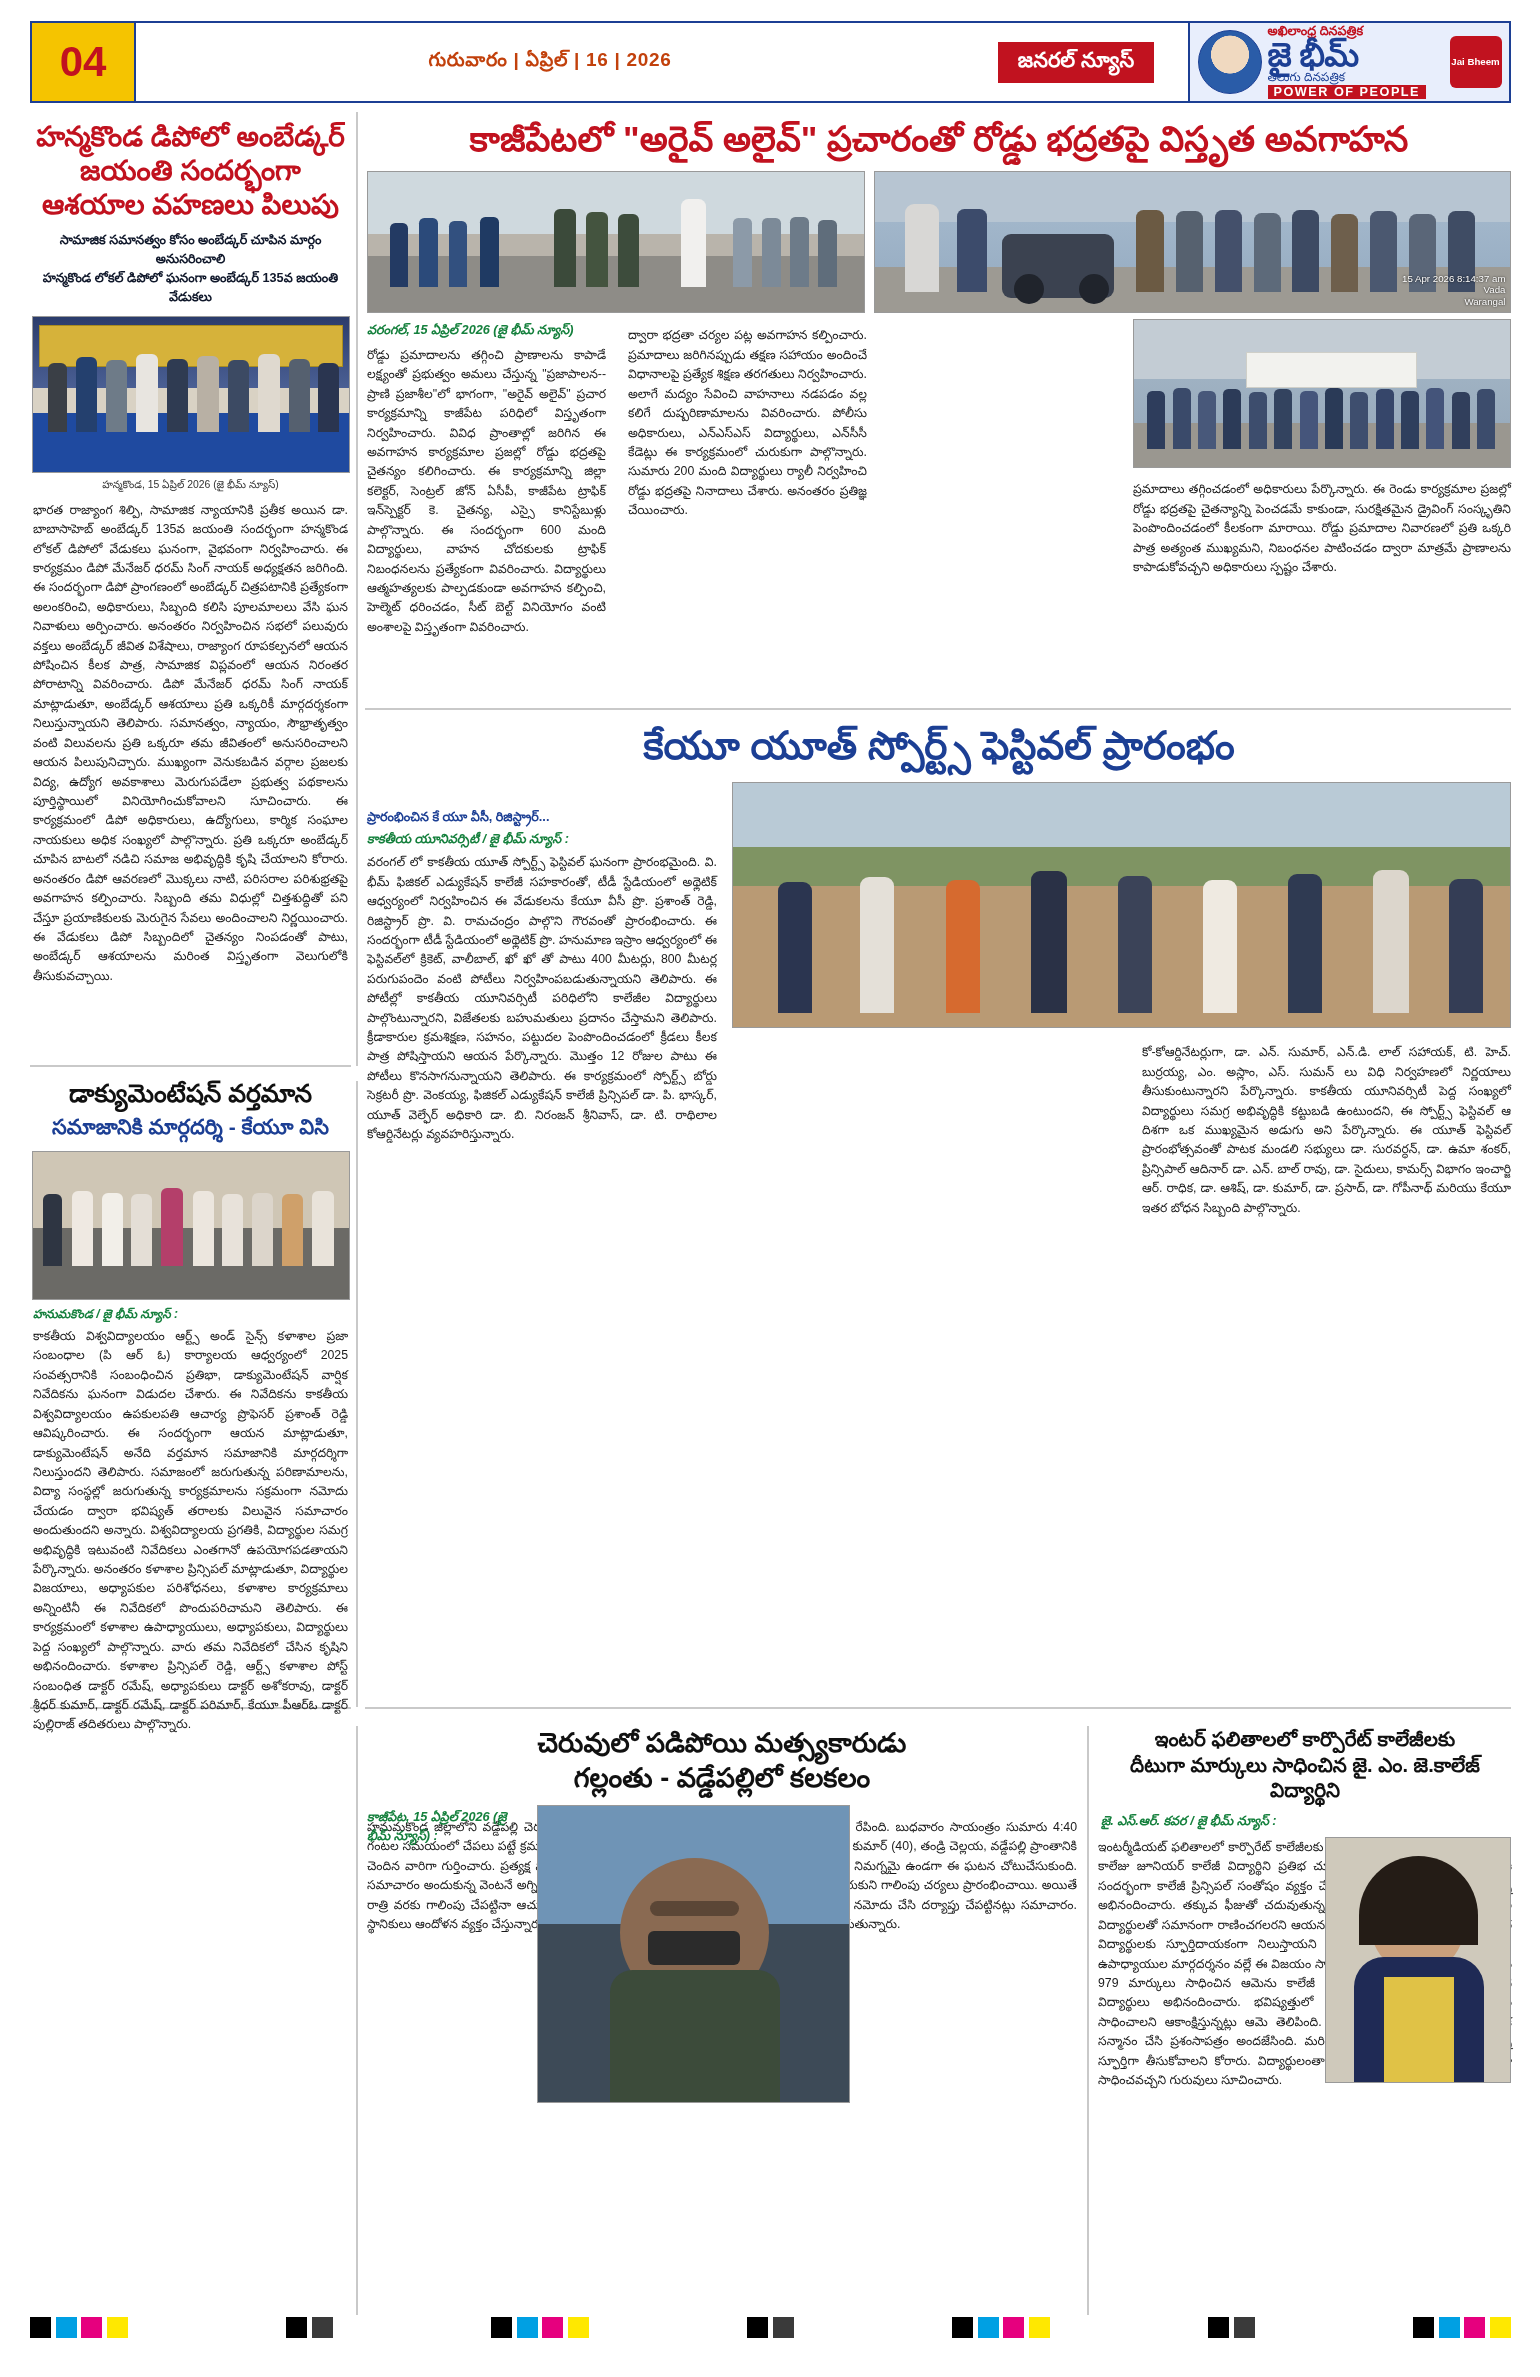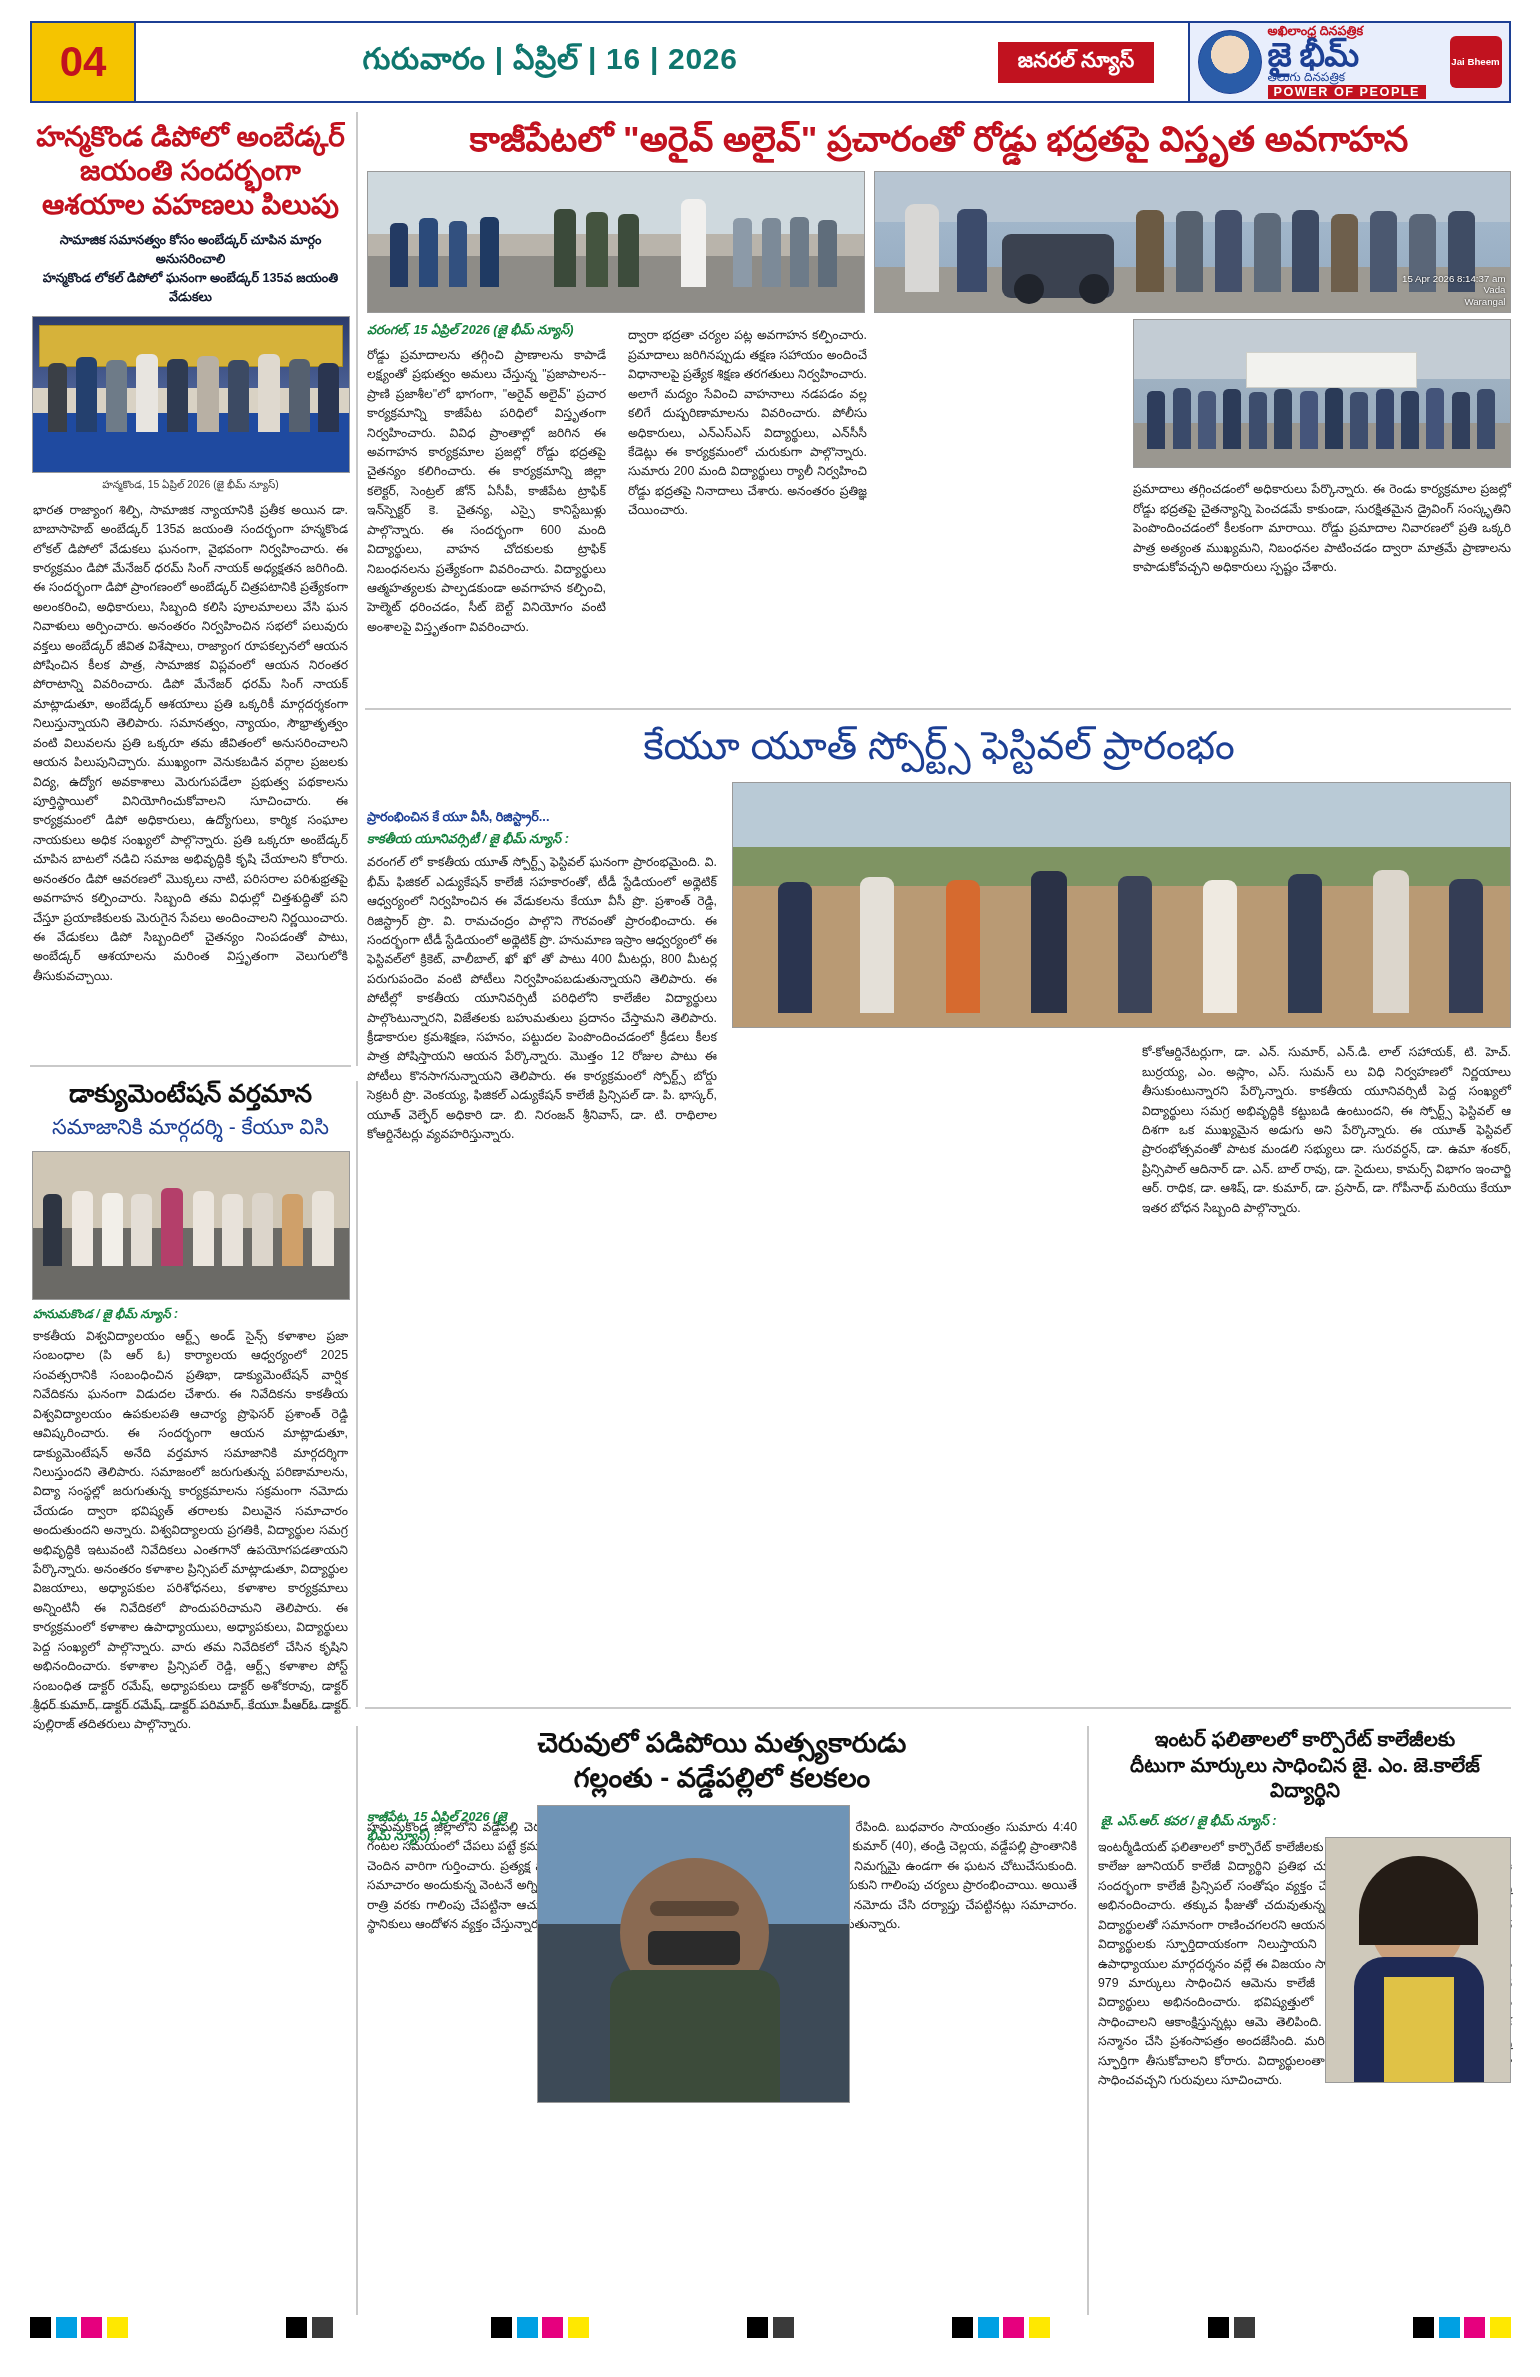--- a/index.html
+++ b/index.html
@@ -35,21 +35,21 @@
     display: flex; align-items: center; justify-content: center;
     border-right: 2.2px solid #1c3f94;
   }
   .pagenum span {
     font-size: 42px; font-weight: bold; color: #c1121f;
     font-family: "Liberation Sans", sans-serif;
   }
   .datebar {
     flex: 1;
     display: flex; align-items: center; justify-content: center;
-    font-size: 30px; font-weight: bold; color: #0f766e;
+    font-size: 19px; font-weight: bold; color: #c2410c;
     letter-spacing: 0.7px;
   }
   .seccat {
     width: 224px;
     display:flex; align-items:center; justify-content:center;
   }
   .seccat .pill {
     background: #c1121f; color: #fff; font-size: 21px; font-weight: bold;
     padding: 6px 19.4px;
   }
@@ -85,21 +85,21 @@
   
   .content { position:absolute; left:30px; top:112px; width:1481px; height:2207px; }
 
   .vline { position:absolute; background:#c9c9c9; width:1.5px; }
   .hline { position:absolute; background:#c9c9c9; height:1.5px; }
 
   
   .hl-main {
     color:#c1121f; font-weight:bold; text-align:center; line-height:1.22;
   }
-  .hl-blue { color:#1c3f94; font-weight:normal; text-align:center; line-height:1.25; }
+  .hl-blue { color:#1c3f94; font-weight:bold; text-align:center; line-height:1.25; }
   .hl-dark { color:#111; font-weight:bold; text-align:center; line-height:1.25; }
   .subhead {
     color:#0f172a; font-size:12.7px; text-align:center; line-height:1.5; font-weight:bold;
   }
   .byline { font-size:12.7px; font-weight:bold; color:#15803d;font-style:italic; }
   .body-te {
     font-size:12.3px; line-height:1.58; text-align:justify; color:#1a1a1a;
     hyphens:auto; word-break: break-word;
   }
   .caption { font-size:10.4px; color:#333; text-align:center; }

